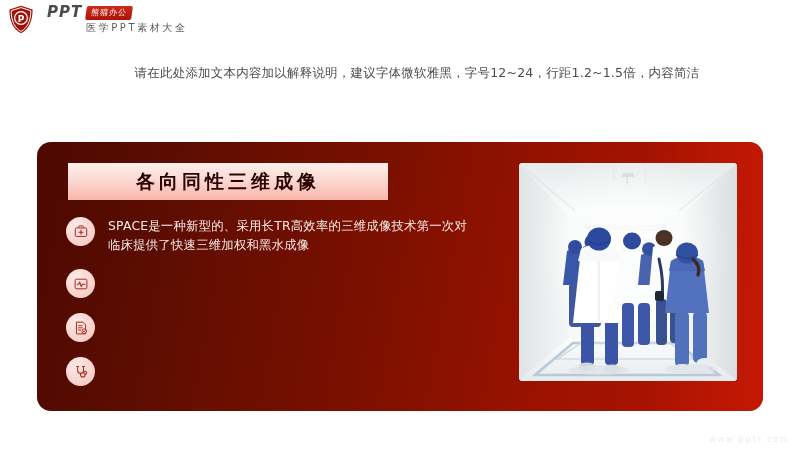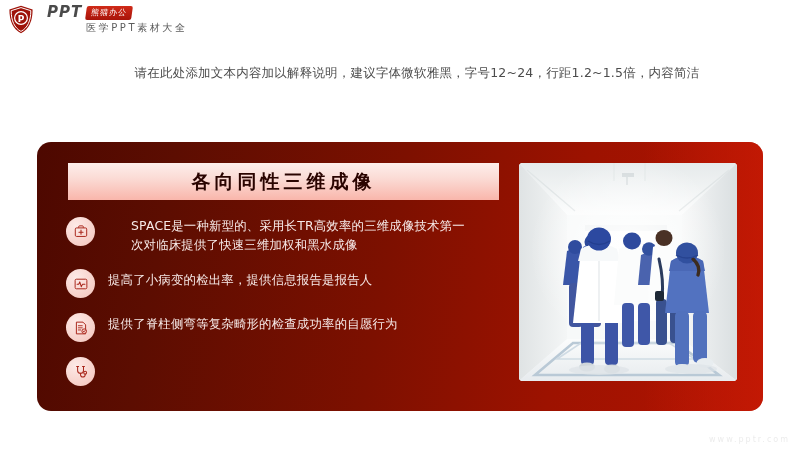--- a/index.html
+++ b/index.html
@@ -53,21 +53,21 @@
     border-radius:14px 14px 14px 14px;
   }
   .panel::after{
     content:"";position:absolute;right:0;top:0;bottom:0;width:120px;
     background:linear-gradient(90deg,rgba(190,22,3,0) 0%,rgba(200,26,4,.75) 100%);
     border-radius:0 14px 14px 0;pointer-events:none;
   }
 
   
   .banner{
-    position:absolute;left:68px;top:163px;width:431px;height:37px;
+    position:absolute;left:68px;top:163px;width:320px;height:37px;
     background:linear-gradient(180deg,#fdeeeb 0%,#fbdcd6 40%,#f9b6ab 100%);
     display:flex;align-items:center;justify-content:center;
   }
   .banner-text{
     font-size:19px;font-weight:bold;color:#2a0400;letter-spacing:4px;
     font-family:"DejaVu Sans",sans-serif;
   }
 
   
   .bullets{position:absolute;left:66px;top:216px;width:410px;}
@@ -76,21 +76,21 @@
   .b-icon{
     flex:0 0 auto;width:29px;height:29px;border-radius:50%;
     background:radial-gradient(circle at 35% 30%,#fdeae7 0%,#f6cdc6 75%,#eeb8b0 100%);
     display:flex;align-items:center;justify-content:center;margin-right:13px;margin-top:1px;
   }
   .b-icon svg{display:block;}
   .b-text{
     font-size:12.4px;color:#f7eae8;line-height:19px;letter-spacing:.2px;
     font-family:"DejaVu Sans",sans-serif;padding-top:2px;
   }
-  .bullet.two-line .b-text{padding-top:0;margin-left:23px;}
+  .bullet.two-line .b-text{padding-top:0;}
 
   
   .photo{
     position:absolute;left:519px;top:163px;width:218px;height:218px;
     border-radius:4px;overflow:hidden;background:#eef1f3;
   }
   .photo svg{display:block;width:100%;height:100%;}
 
   
   .watermark{
@@ -145,33 +145,31 @@
       <span class="b-text">SPACE是一种新型的、采用长TR高效率的三维成像技术第一次对临床提供了快速三维加权和黑水成像</span>
     </div>
 
     <div class="bullet">
       <span class="b-icon">
         <svg viewBox="0 0 18 18" width="16" height="16">
           <rect x="2.4" y="3.6" width="13.2" height="10.8" rx="1.4" fill="none" stroke="#a8251a" stroke-width="1.1"></rect>
           <path d="M4.6 9.4 H6.4 L7.6 6.6 L9.3 12 L10.6 9.4 H13.4" fill="none" stroke="#a8251a" stroke-width="1.15" stroke-linecap="round" stroke-linejoin="round"></path>
         </svg>
       </span>
-      <span class="b-text">提高了小病变的检出率，提供信息报告是报告人</span>
     </div>
 
     <div class="bullet">
       <span class="b-icon">
         <svg viewBox="0 0 18 18" width="16" height="16">
           <path d="M3.8 2.4 H11.2 L14.2 5.4 V15.6 H3.8 Z" fill="none" stroke="#a8251a" stroke-width="1.1" stroke-linejoin="round"></path>
           <path d="M6 6.4 H10.4 M6 8.8 H10.4 M6 11.2 H8.6" stroke="#a8251a" stroke-width="1" stroke-linecap="round"></path>
           <circle cx="12.6" cy="12.6" r="2.6" fill="#f6cdc6" stroke="#a8251a" stroke-width="1.05"></circle>
           <path d="M11.5 12.6 L12.3 13.4 L13.8 11.7" fill="none" stroke="#a8251a" stroke-width="1" stroke-linecap="round" stroke-linejoin="round"></path>
         </svg>
       </span>
-      <span class="b-text">提供了脊柱侧弯等复杂畸形的检查成功率的自愿行为</span>
     </div>
 
     <div class="bullet">
       <span class="b-icon">
         <svg viewBox="0 0 18 18" width="16" height="16">
           <path d="M5.2 2.8 V7.2 a3.3 3.3 0 0 0 6.6 0 V2.8" fill="none" stroke="#a8251a" stroke-width="1.15" stroke-linecap="round"></path>
           <path d="M4.1 2.8 H6.3 M10.7 2.8 H12.9" stroke="#a8251a" stroke-width="1.15" stroke-linecap="round"></path>
           <path d="M8.5 10.5 V12.1 a2.6 2.6 0 0 0 5.2 0 V11.3" fill="none" stroke="#a8251a" stroke-width="1.15" stroke-linecap="round"></path>
           <circle cx="13.7" cy="9.8" r="1.6" fill="none" stroke="#a8251a" stroke-width="1.15"></circle>
         </svg>

